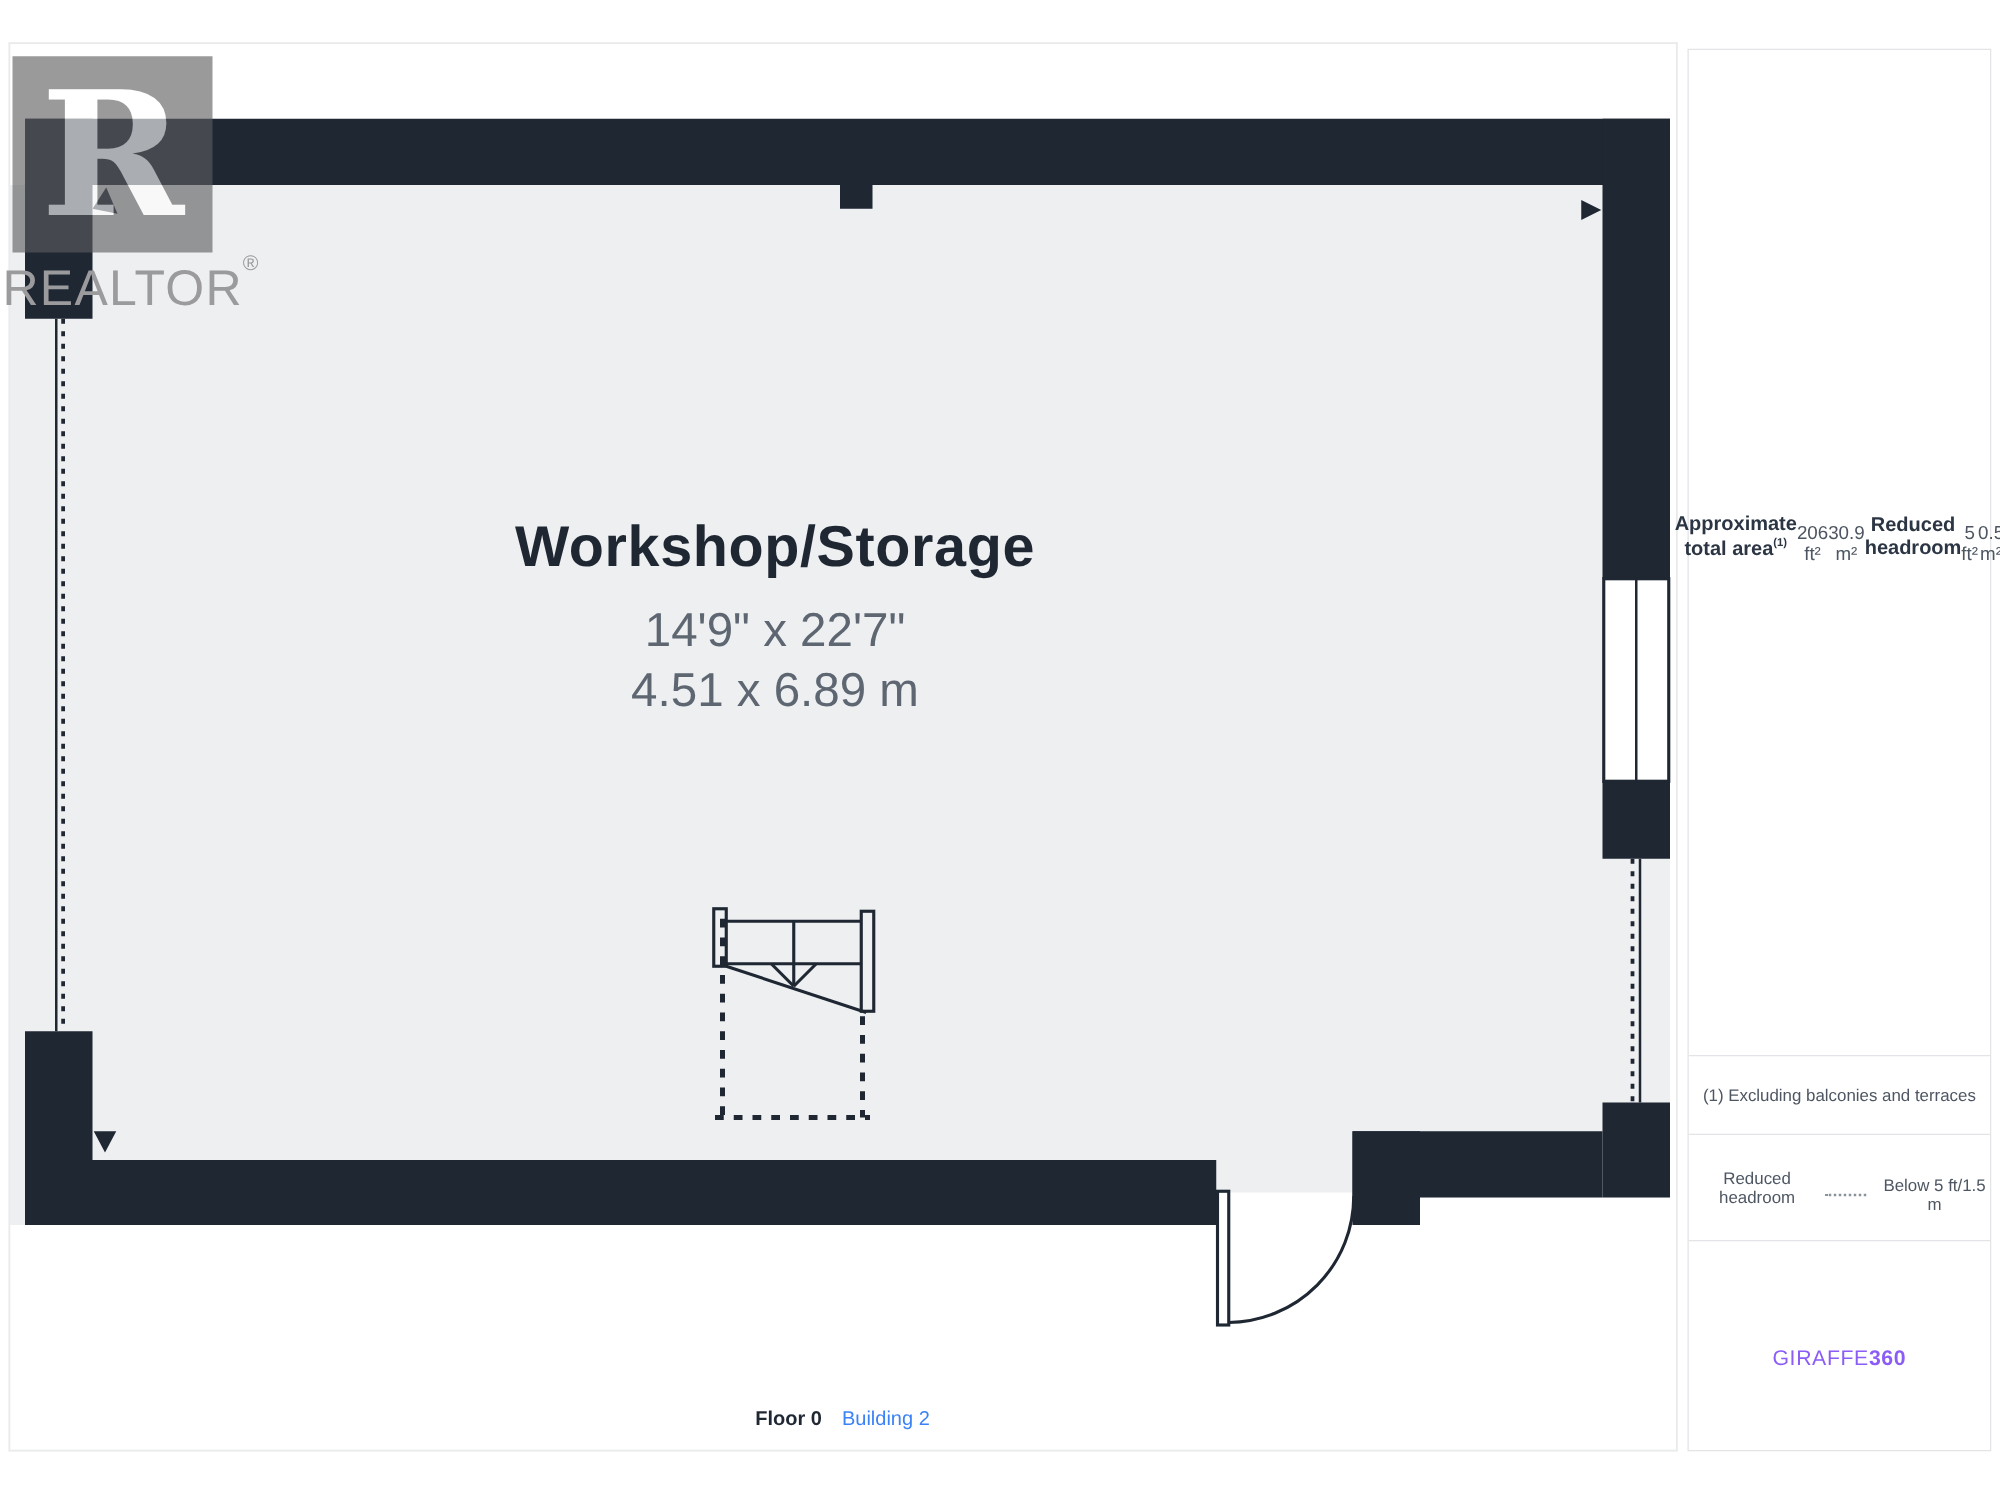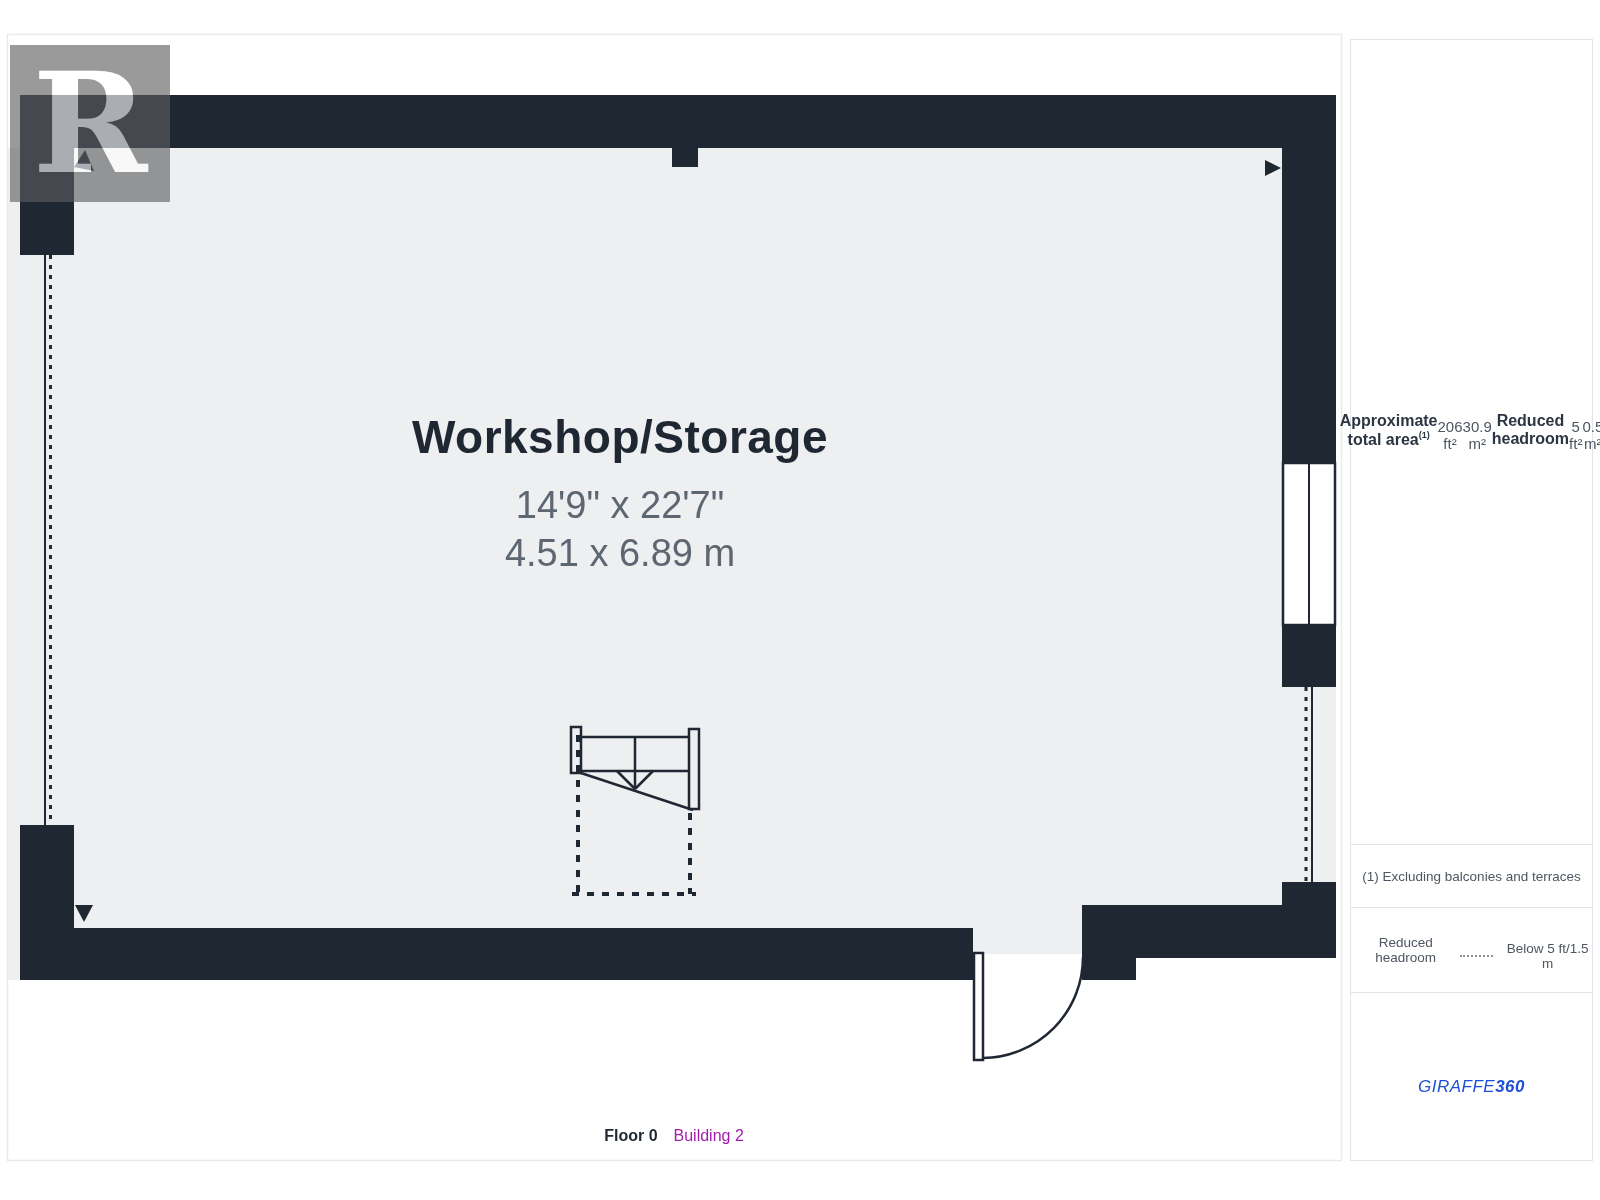--- a/index.html
+++ b/index.html
@@ -36,38 +36,38 @@
   .logo{position:absolute;left:10px;top:45px;width:160px;height:157px;
     background:var(--logo-gray);opacity:0.62;text-align:center;}
   .logo-r{font-family:"DejaVu Serif", serif;font-weight:bold;font-size:138px;
     line-height:157px;color:#ffffff;}
   .brand-text{position:absolute;left:2px;top:201px;font-size:40px;color:var(--brand-gray);
     letter-spacing:1px;font-weight:500;white-space:nowrap;}
   .brand-text sup{font-size:17px;vertical-align:28px;}
 
   .caption{position:absolute;left:7px;top:1127px;width:1334px;text-align:center;font-size:16px;}
   .caption .floor-lbl{font-weight:bold;color:var(--wall);}
-  .caption .building-lbl{color:#a21caf;margin-left:16px;}
+  .caption .building-lbl{color:#3b82f6;margin-left:16px;}
 
   .sidebar{position:absolute;left:1350px;top:39px;width:243px;height:1122px;
     background:#ffffff;border:1px solid var(--side-border);}
   .sb-sec{width:100%;display:flex;align-items:center;justify-content:center;
     color:var(--side-text);text-align:center;}
   .sb-main{height:804px;padding-bottom:24px;}
   .sb-note{height:63px;border-top:1px solid var(--side-border);font-size:13.5px;}
   .sb-legend{height:85px;border-top:1px solid var(--side-border);font-size:13.5px;}
   .sb-calc{height:168px;border-top:1px solid var(--side-border);font-size:13.5px;padding:0 18px;}
   .sb-h{font-size:16px;font-weight:bold;color:#2b3543;}
   .sb-h sup{font-size:9px;vertical-align:7px;}
   .sb-v{font-size:15px;margin-top:9px;}
   .sb-gap{height:22px;}
   .legend-row{display:flex;align-items:center;justify-content:flex-start;margin-top:12px;}
   .legend-dots{display:inline-block;width:36px;border-top:2px dotted #8a929c;margin-right:10px;}
   .sb-para{line-height:1.55;}
-  .sb-brand{margin-top:20px;font-size:17px;letter-spacing:0.5px;color:#1d4ed8;font-style:italic;}
+  .sb-brand{margin-top:20px;font-size:17px;letter-spacing:0.5px;color:#8b5cf6;}
   .sb-brand .b{font-weight:bold;}
 </style>
 </head>
 <body>
 
 <div class="page">
 
   <svg class="plan" width="1600" height="1200" viewBox="0 0 1600 1200">
 
     <rect class="frame" x="7.5" y="34.5" width="1334" height="1126"></rect>
@@ -124,20 +124,21 @@
     <g>
       <polygon class="marker" points="85,150 94,171 74,167"></polygon>
       <polygon class="marker" points="1281,168 1265,160 1265,176"></polygon>
       <polygon class="marker" points="84,922 75,905 93,905"></polygon>
     </g>
   </svg>
 
   <div class="logo">
     <div class="logo-r">R</div>
   </div>
+  <div class="brand-text"><span>REALTOR</span><sup>®</sup></div>
 
   <div class="room-label">
     <div class="room-title">Workshop/Storage</div>
     <div class="room-dim">14'9" x 22'7"</div>
     <div class="room-dim">4.51 x 6.89 m</div>
   </div>
 
   <div class="caption">
     <span class="floor-lbl">Floor 0</span><span class="building-lbl">Building 2</span>
   </div>

